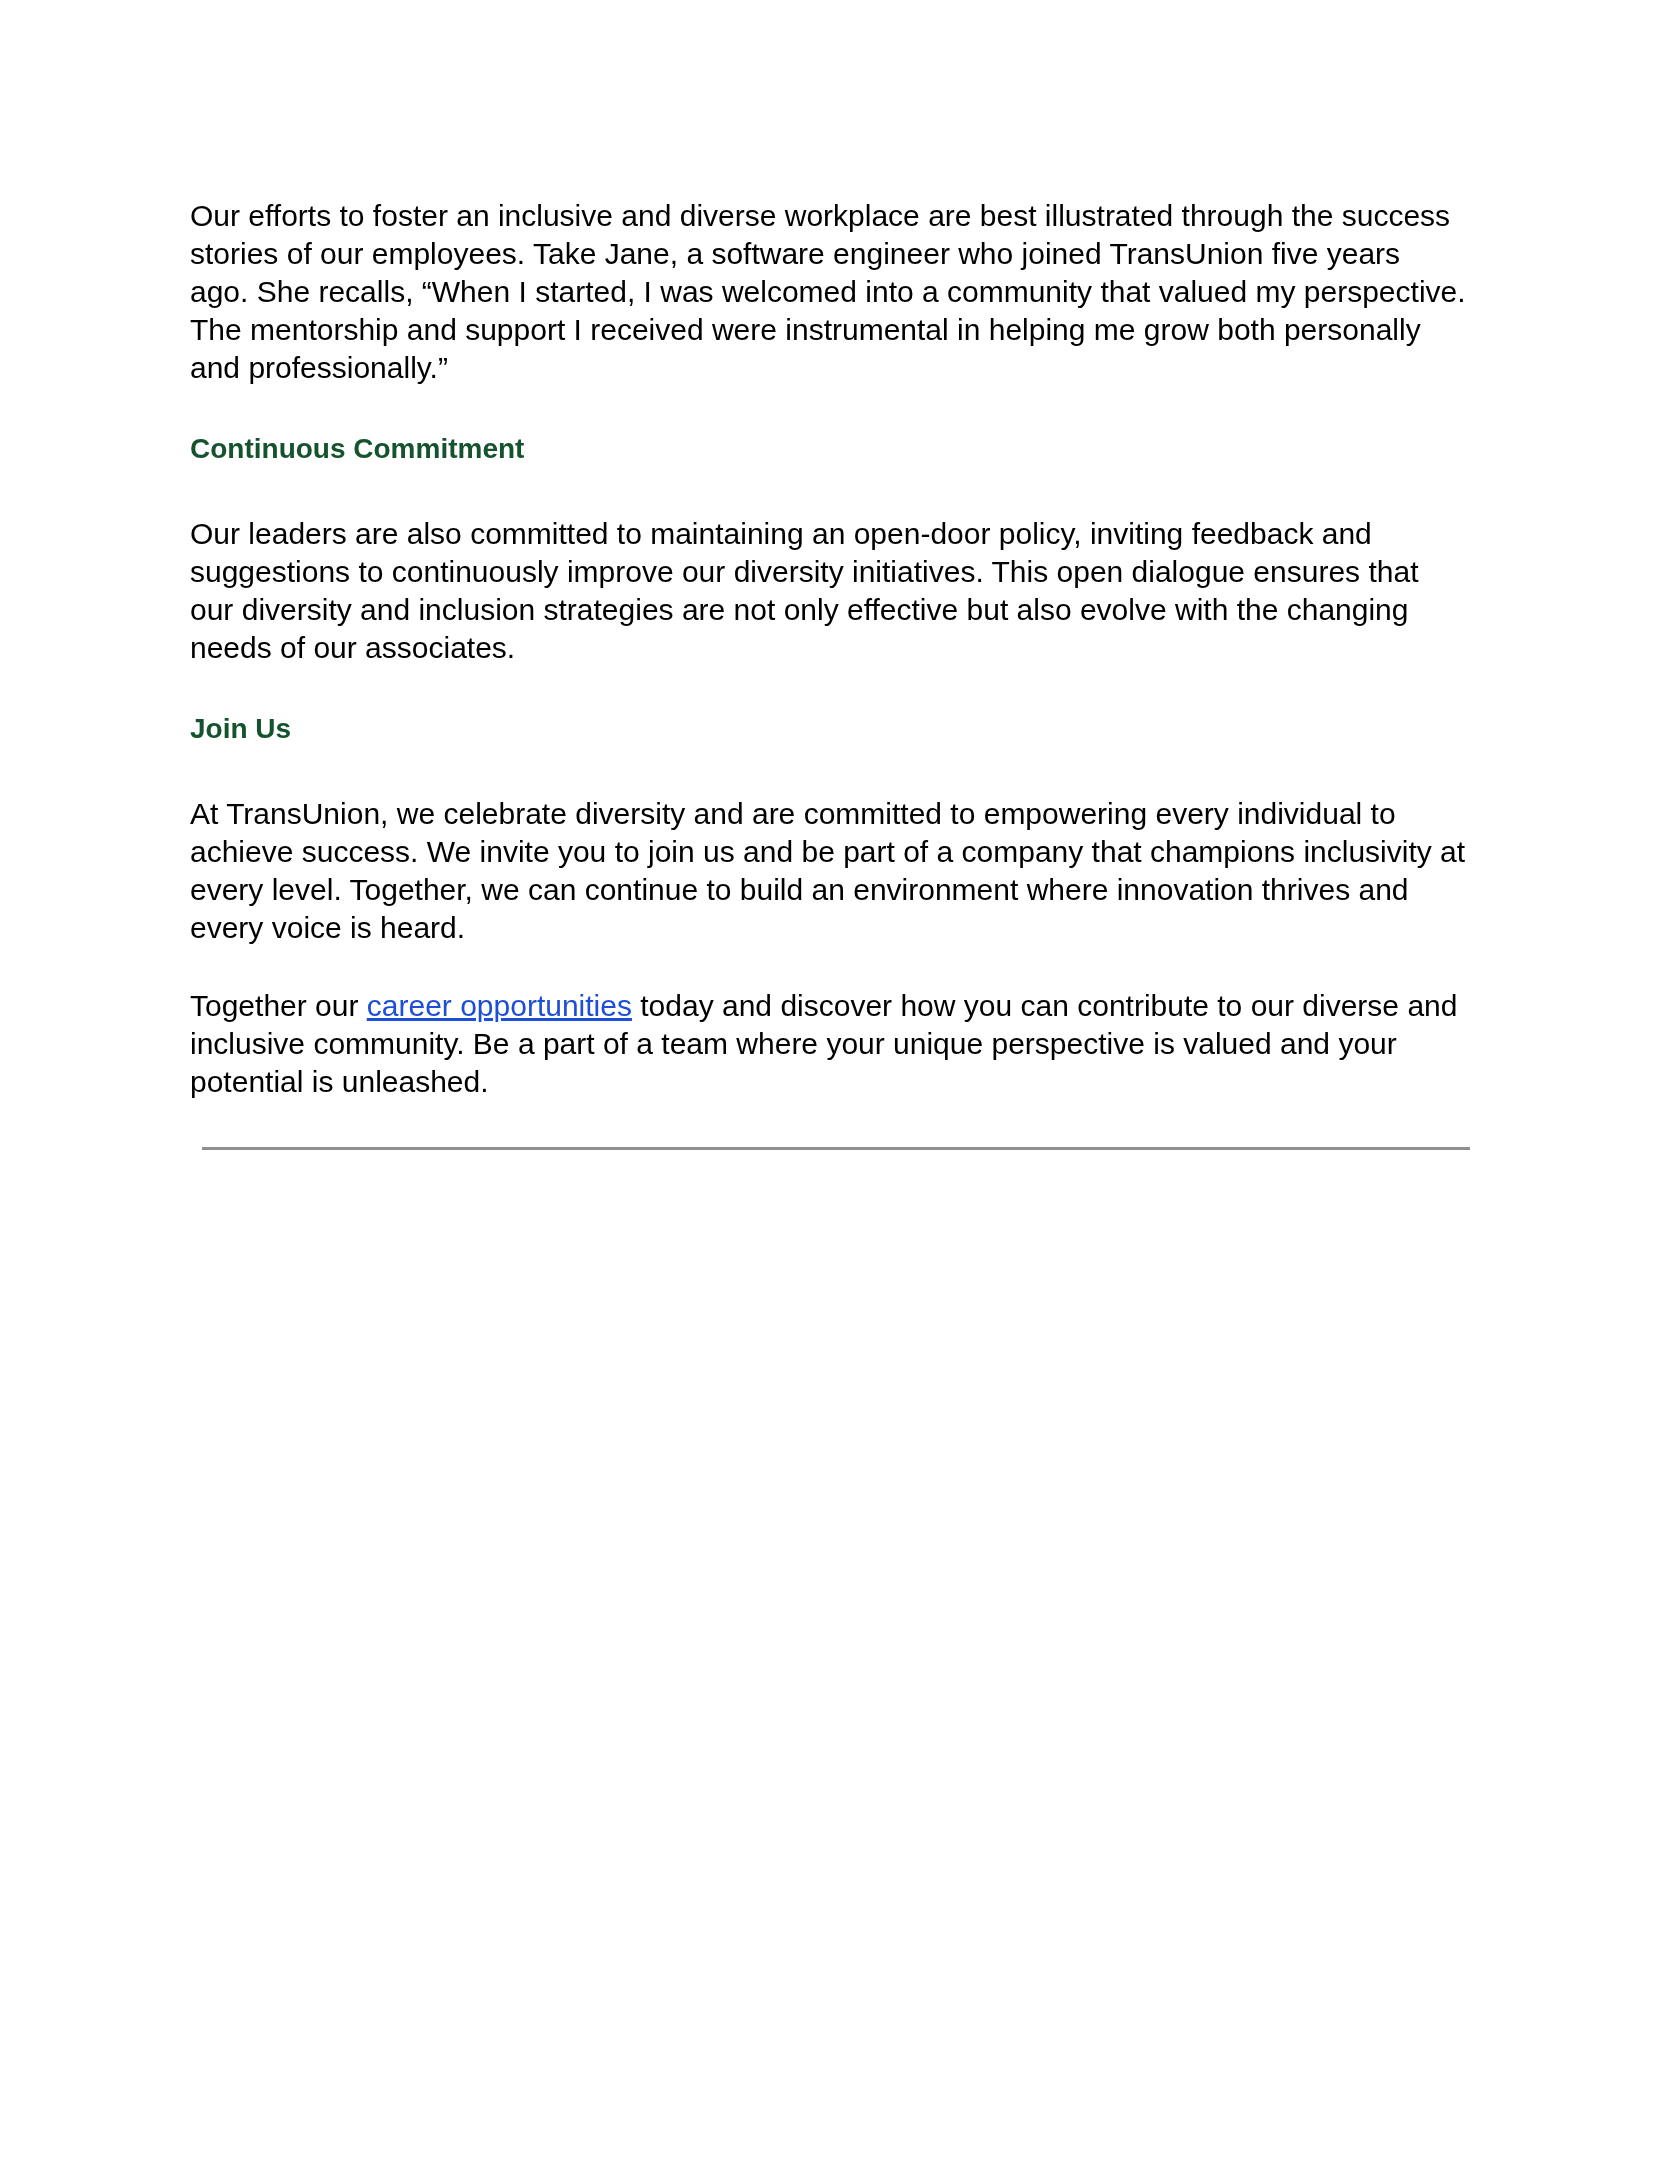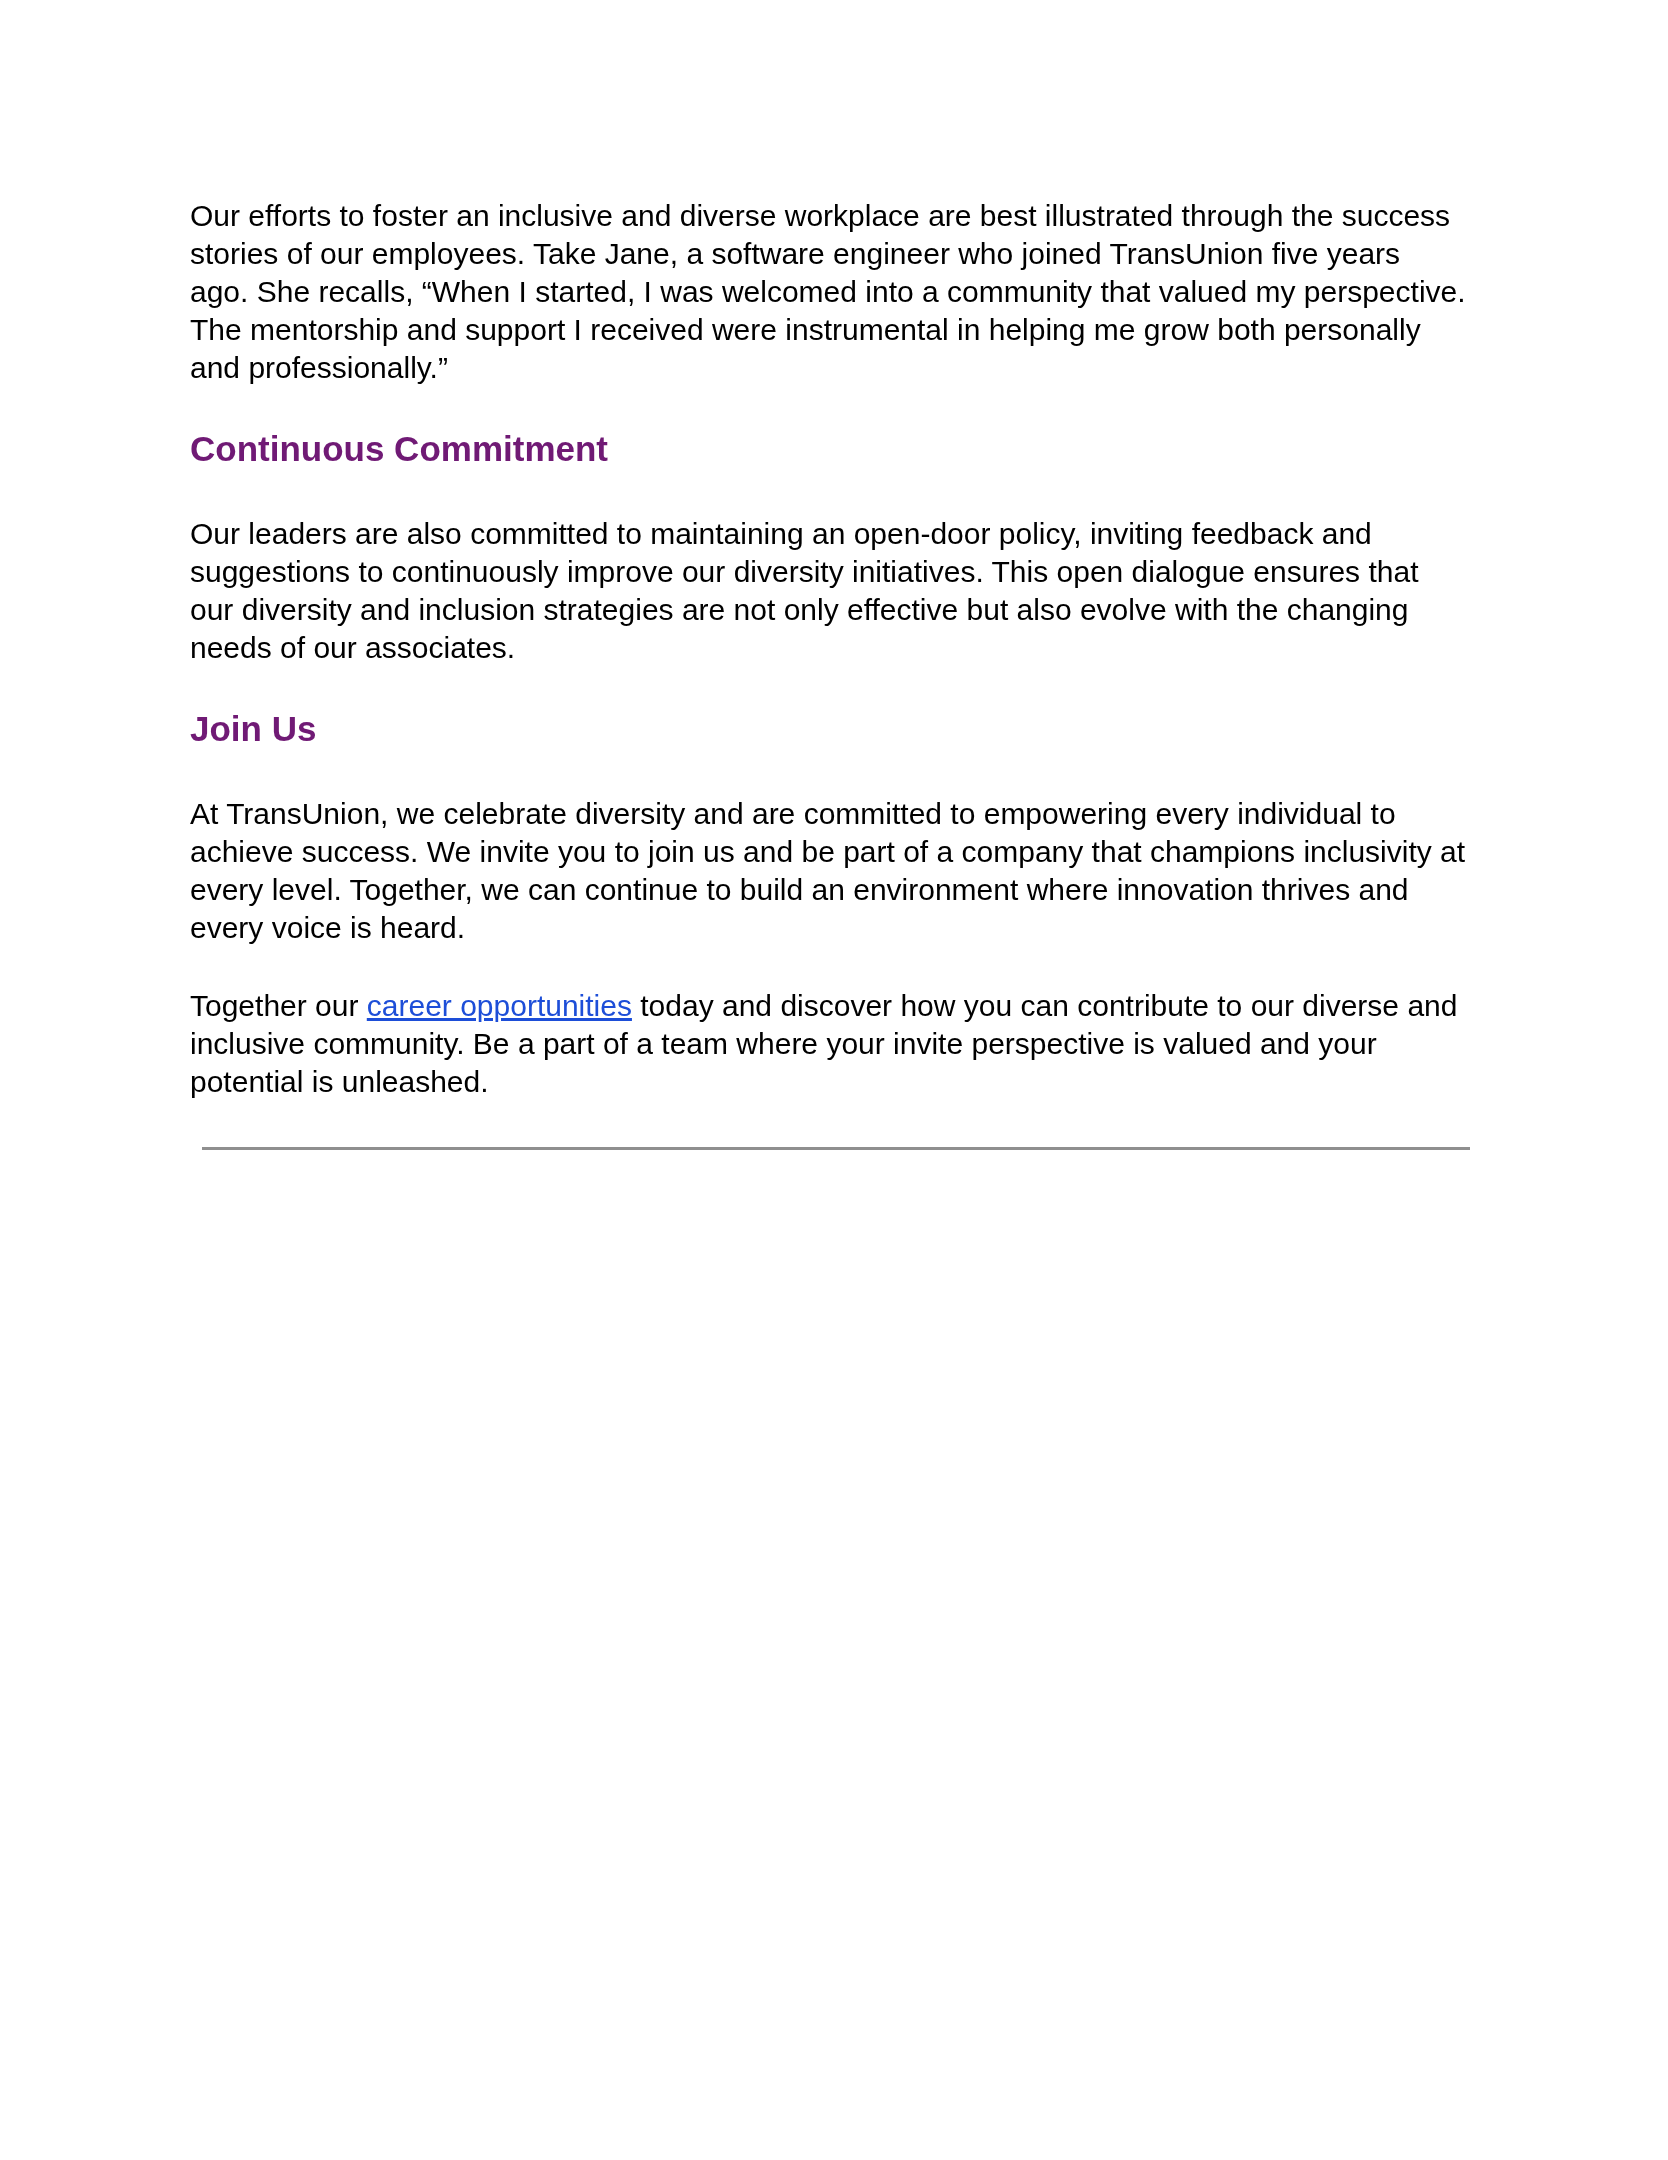--- a/index.html
+++ b/index.html
@@ -24,24 +24,24 @@
   }
   .doc-content p.body-par {
     margin: 0 0 40px 0;
     font-size: 30px;
     line-height: 38px;
     white-space: pre-line;   
     color: #000000;
   }
   .doc-content h2.doc-heading {
     margin: 20px 0 44px 0;
-    font-size: 35px;
+    font-size: 28px;
     line-height: 44px;
     font-weight: bold;
-    color: #701a75;
+    color: #14532d;
     white-space: pre-line;
   }
   .doc-link {
     color: #1d4ed8;
     text-decoration: underline;
     cursor: pointer;
   }
   .divider {
     height: 3px;
     background: #8f8f8f;
@@ -71,19 +71,19 @@
 needs of our associates.</p>
 
     <h2 class="doc-heading">Join Us</h2>
 
     <p class="body-par">At TransUnion, we celebrate diversity and are committed to empowering every individual to
 achieve success. We invite you to join us and be part of a company that champions inclusivity at
 every level. Together, we can continue to build an environment where innovation thrives and
 every voice is heard.</p>
 
     <p class="body-par"><span>Together our </span><a class="doc-link" href="#">career opportunities</a><span> today and discover how you can contribute to our diverse and
-inclusive community. Be a part of a team where your invite perspective is valued and your
+inclusive community. Be a part of a team where your unique perspective is valued and your
 potential is unleashed.</span></p>
 
     <div class="divider"></div>
 
   </div>
 </div>
 
 </body></html>

